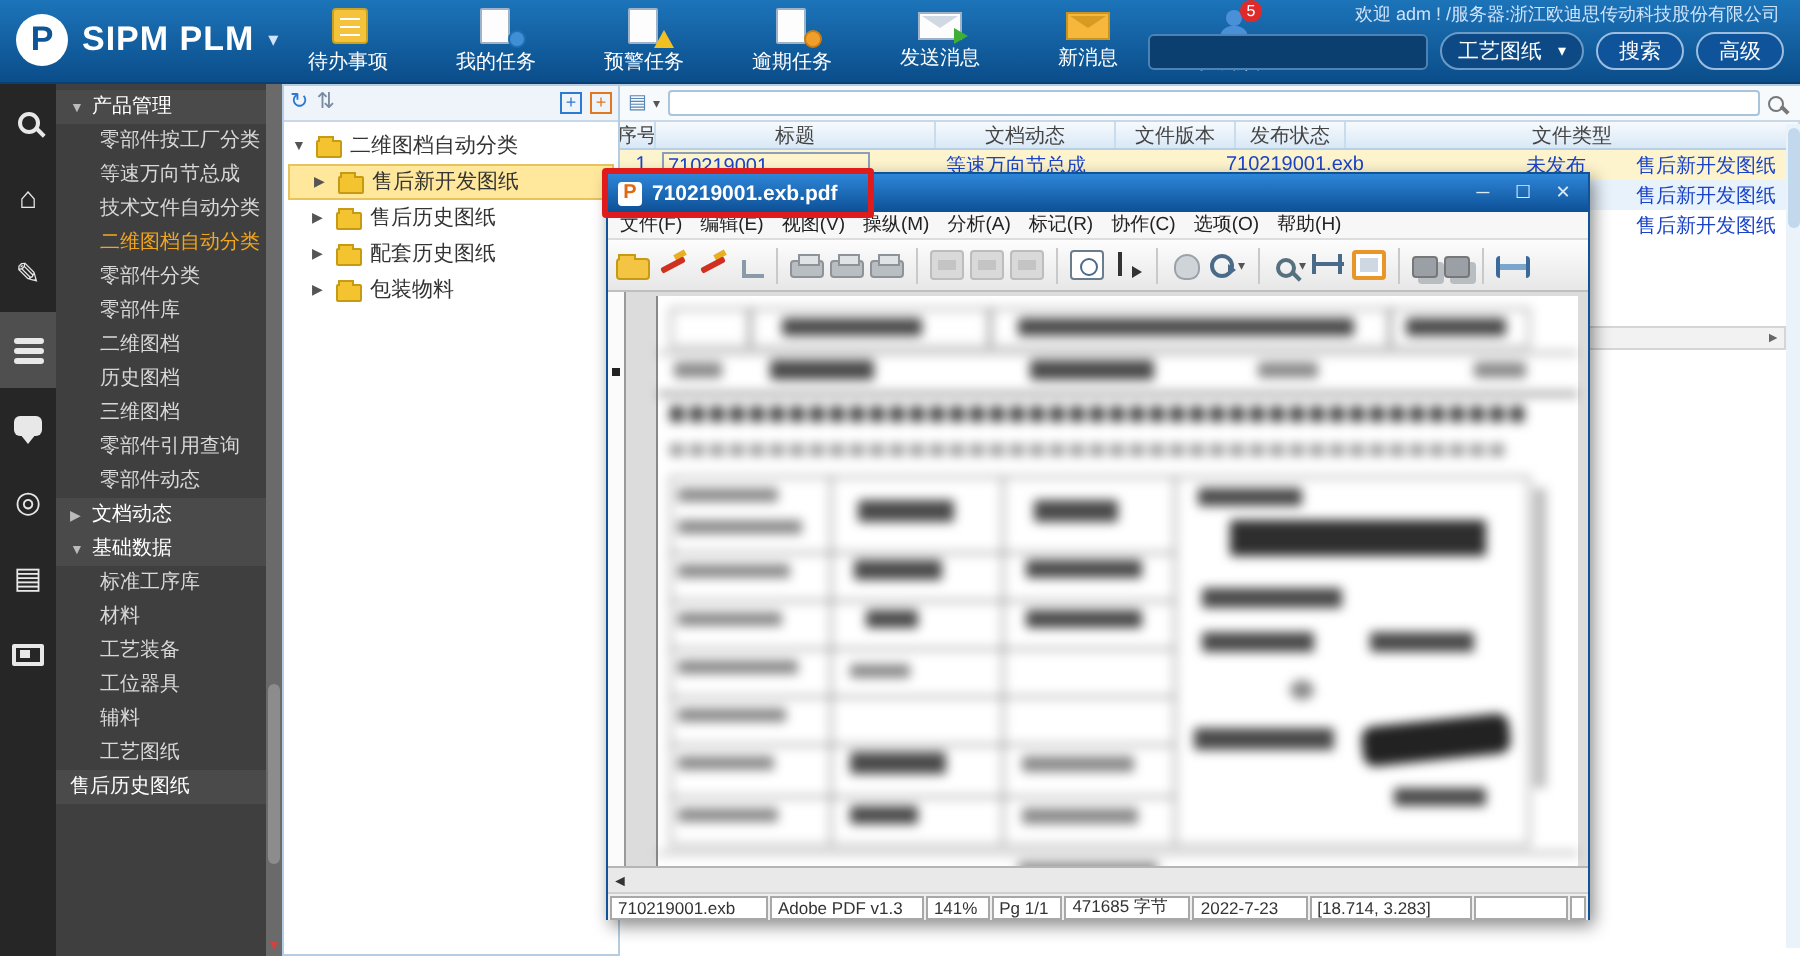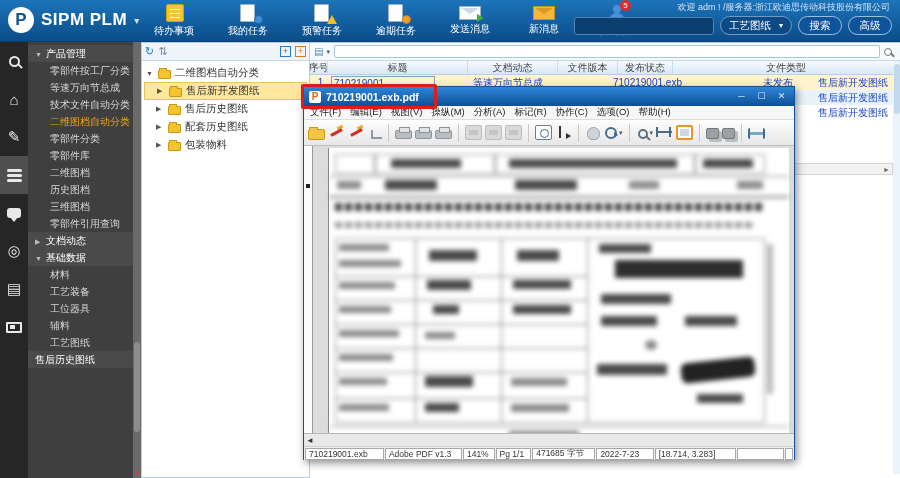--- a/index.html
+++ b/index.html
@@ -254,22 +254,24 @@
   <div class="sb-item">零部件按工厂分类</div>
   <div class="sb-item">等速万向节总成</div>
   <div class="sb-item">技术文件自动分类</div>
   <div class="sb-item sb-active">二维图档自动分类</div>
   <div class="sb-item">零部件分类</div>
   <div class="sb-item">零部件库</div>
   <div class="sb-item">二维图档</div>
   <div class="sb-item">历史图档</div>
   <div class="sb-item">三维图档</div>
   <div class="sb-item">零部件引用查询</div>
+  <div class="sb-item">零部件动态</div>
   <div class="sb-item sb-head"><span class="arr">▶</span><span>文档动态</span></div>
   <div class="sb-item sb-head"><span class="arr">▼</span><span>基础数据</span></div>
+  <div class="sb-item">标准工序库</div>
   <div class="sb-item">材料</div>
   <div class="sb-item">工艺装备</div>
   <div class="sb-item">工位器具</div>
   <div class="sb-item">辅料</div>
   <div class="sb-item">工艺图纸</div>
   <div class="sb-item sb-head">售后历史图纸</div>
 </div>
 <div class="sb-scroll">
   <div class="sb-thumb"></div>
   <div class="sb-arrow">▼</div>

